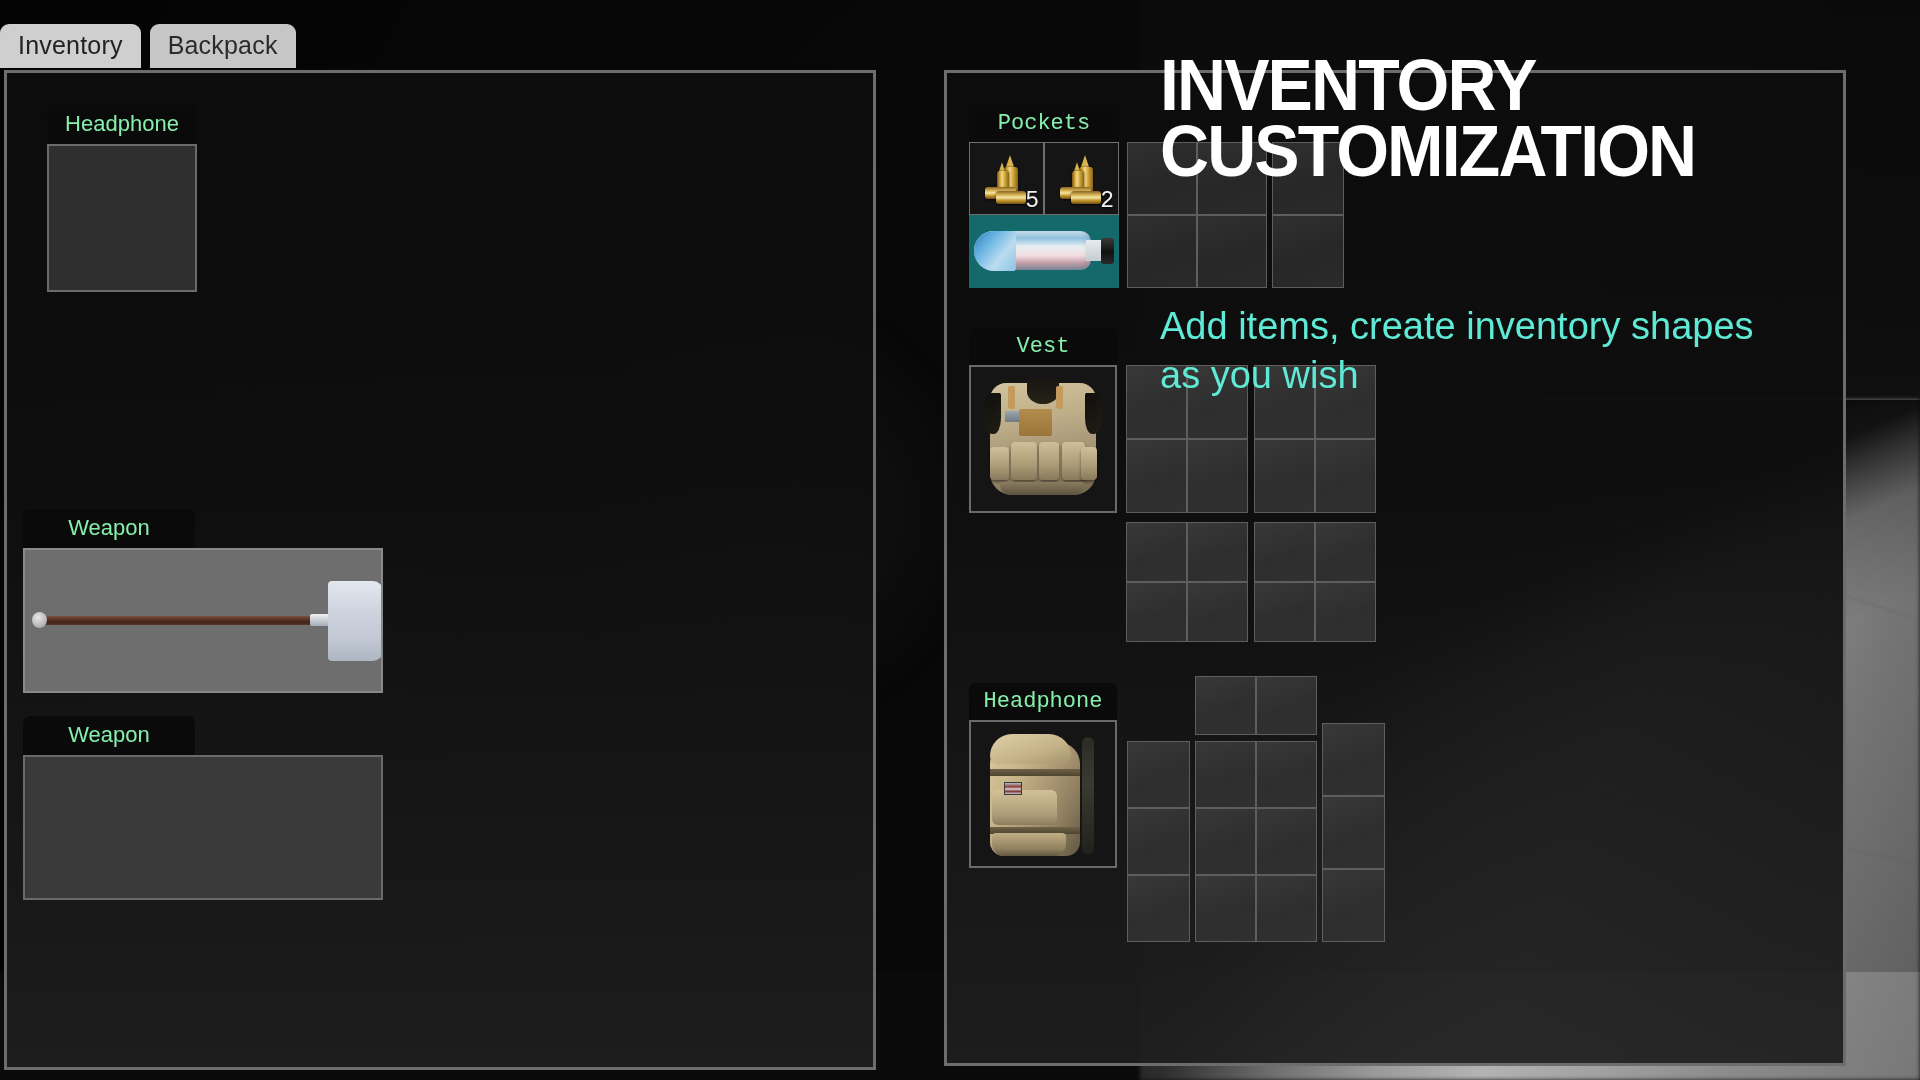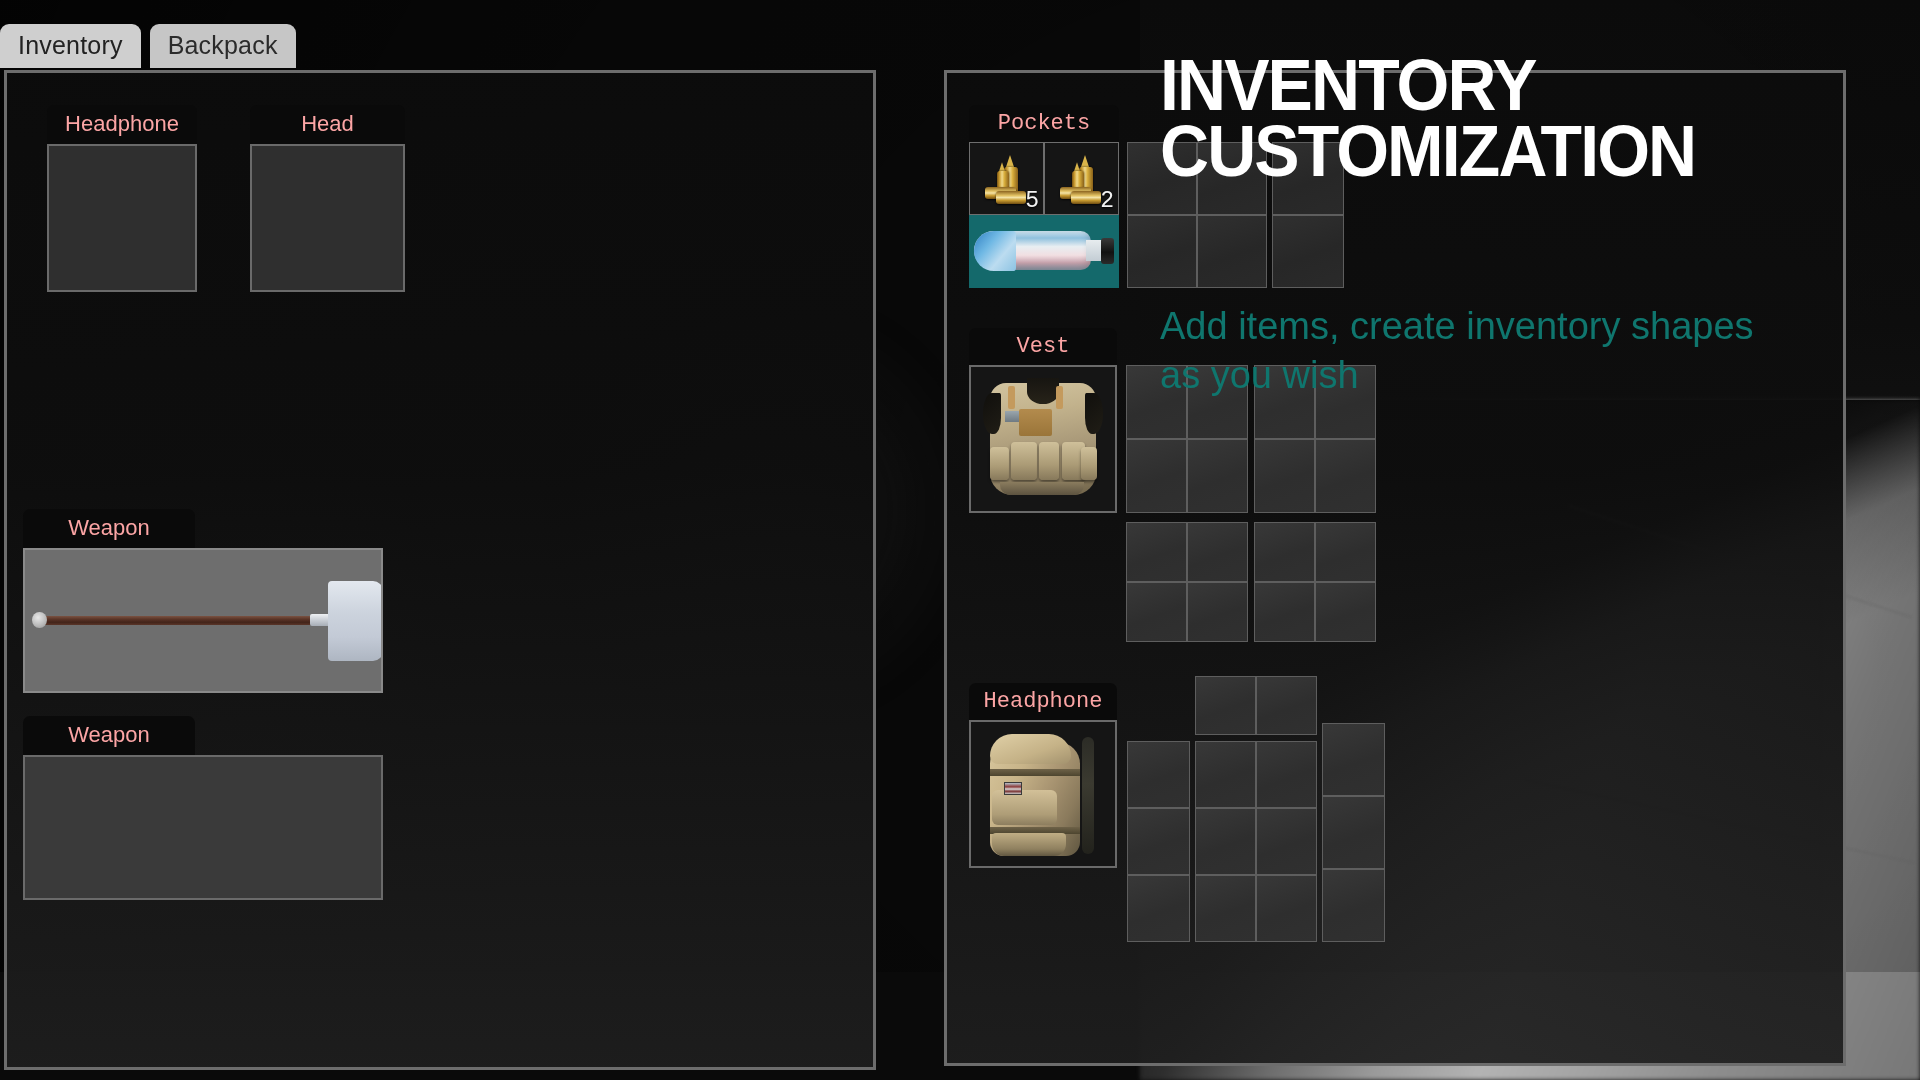--- a/index.html
+++ b/index.html
@@ -64,21 +64,21 @@
     border: 3px solid #6d6d6d;
     background: linear-gradient(180deg, rgba(12,12,12,0.96) 0%, rgba(14,14,14,0.94) 40%, rgba(30,30,30,0.93) 100%);
   }
   #panel-left  { left: 4px;   top: 70px; width: 872px;  height: 1000px; }
   #panel-right { left: 944px; top: 70px; width: 902px;  height: 996px; font-family: Liberation Mono, monospace; }
 
   
   .slot-group { position: absolute; }
   .slot-label {
     background: #0a0a0a;
-    color: #fca5a5;
+    color: #86efac;
     font-size: 22px;
     line-height: 1;
     padding: 8px 0 9px 0;
     text-align: center;
     border-top-left-radius: 7px;
     border-top-right-radius: 7px;
     user-select: none;
     white-space: nowrap;
   }
   .slot-box {
@@ -266,21 +266,21 @@
   .mk-sub {
     position: absolute; left: 1160px; top: 245px;
     color: #efefef;
     font-family: "Liberation Serif", serif;
     font-size: 22px;
     letter-spacing: 2.0px;
   }
   .mk-body {
     position: absolute; left: 1160px; top: 302px;
     width: 620px;
-    color: #0f766e;
+    color: #5eead4;
     font-family: "Liberation Sans", sans-serif;
     font-size: 38px;
     line-height: 1.28;
     font-weight: 300;
   }
 </style>
 </head>
 <body>
 
 <div id="root">
@@ -302,24 +302,20 @@
     <div class="tab inactive">Backpack</div>
   </div>
 
   <div class="panel" id="panel-left">
 
     <div class="slot-group" style="left:40px;top:32px;width:150px;">
       <div class="slot-label">Headphone</div>
       <div class="slot-box" style="width:150px;height:148px;"></div>
     </div>
 
-    <div class="slot-group" style="left:243px;top:32px;width:155px;">
-      <div class="slot-label">Head</div>
-      <div class="slot-box" style="width:155px;height:148px;"></div>
-    </div>
 
 
     <div class="slot-group" style="left:16px;top:436px;width:360px;">
       <div class="slot-label" style="width:172px;">Weapon</div>
       <div class="slot-box highlight" style="width:360px;height:145px;">
         <div class="shovel art">
           <div class="shovel-handle"></div>
           <div class="shovel-grip"></div>
           <div class="shovel-collar"></div>
           <div class="shovel-blade"></div>

